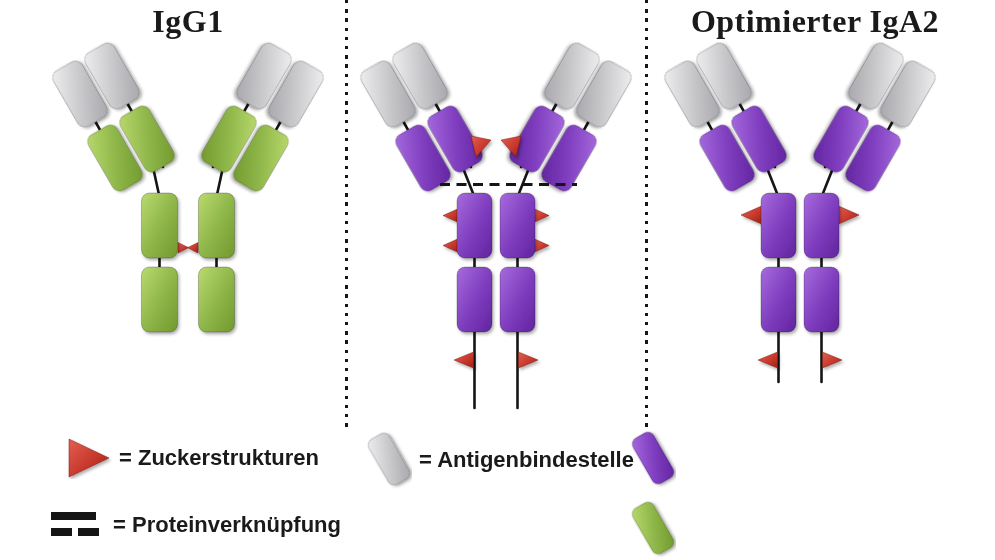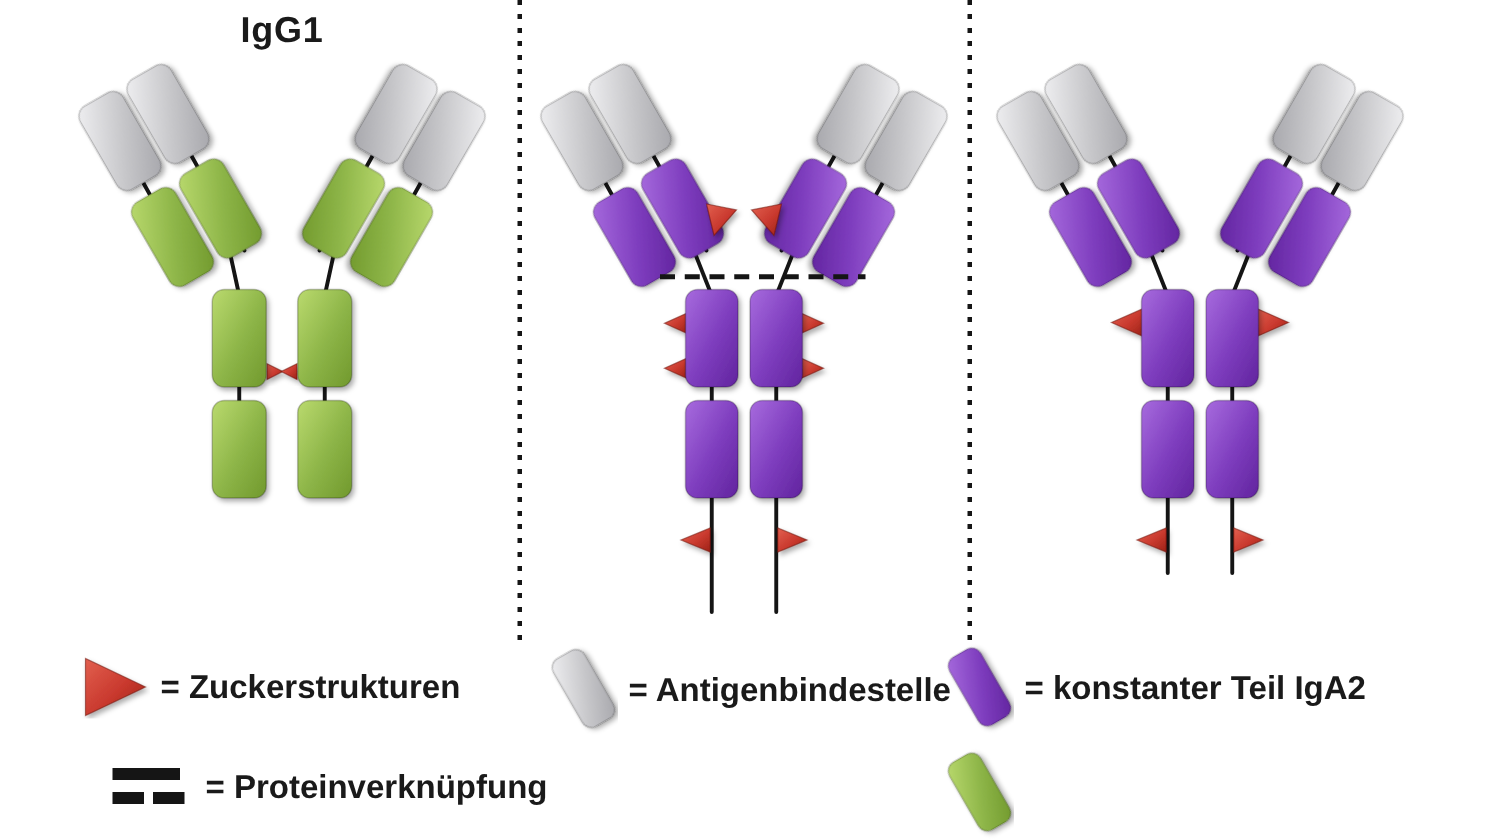--- a/index.html
+++ b/index.html
@@ -6,44 +6,45 @@
   body{
     width:995px;height:560px;overflow:hidden;
     background:var(--c-background,#fff);
     font-family:"Liberation Sans", sans-serif;
     color:var(--c-text,#1a1a1a);
   }
   .stage{position:relative;width:995px;height:560px;}
   .defs-svg{position:absolute;width:0;height:0;}
   .title{
     position:absolute;top:4px;height:34px;line-height:34px;
-    text-align:center;font-size:24px;font-weight:700;color:var(--c-text,#1a1a1a);
+    text-align:center;font-size:32px;font-weight:700;color:var(--c-text,#1a1a1a);
     letter-spacing:.5px;
+    font-family:Liberation Serif, serif;
   }
   .t1{left:18px;width:340px;}
   .t2{left:326px;width:340px;}
   .t3{left:645px;width:340px;}
   .divider{
     position:absolute;top:0;width:3.2px;height:428px;
     background:repeating-linear-gradient(to bottom,var(--c-line,#151515) 0 3.4px,transparent 3.4px 9.2px);
   }
   .d1{left:345px;}
   .d2{left:645px;}
   .panel{position:absolute;top:0;width:340px;height:430px;}
   .p1{left:18px;}
   .p2{left:326px;}
   .p3{left:630px;}
   .ln{stroke:var(--c-line,#151515);stroke-width:2.6;stroke-linecap:round;fill:none;}
   .dash{stroke-width:3.2;stroke-dasharray:10 6.5;stroke-linecap:butt;}
   .dom{stroke:rgba(0,0,0,.22);stroke-width:1;}
   .tri{stroke:rgba(110,18,10,.55);stroke-width:.8;}
   .leg-item{position:absolute;display:flex;align-items:center;gap:7px;}
   .leg-label{font-size:22px;font-weight:700;color:var(--c-text,#1a1a1a);white-space:nowrap;}
-  .li1{left:54px;top:436px;height:44px;}
-  .li2{left:74px;top:508px;height:34px;}
+  .li1{left:66px;top:436px;height:44px;}
+  .li2{left:50px;top:508px;height:34px;}
   .li3{left:366px;top:428px;height:64px;}
   .li4{left:630px;top:428px;height:62px;}
   .li5{left:630px;top:498px;height:62px;}
   .dashsym rect{fill:var(--c-line,#151515);}
 </style>
 </head>
 <body>
 
 <div class="stage">
 
@@ -78,20 +79,21 @@
         <line class="ln" x1="62" y1="94" x2="106" y2="173"></line>
         <rect class="dom" x="45.5" y="62" width="33" height="64" rx="8" fill="url(#gd-gray)" filter="url(#ds)" transform="rotate(-30 62 94)"></rect>
         <rect class="dom" x="77.5" y="44" width="33" height="64" rx="8" fill="url(#gd-gray)" filter="url(#ds)" transform="rotate(-30 94 76)"></rect>
         <rect class="dom" x="80.5" y="126" width="33" height="64" rx="8" filter="url(#ds)" transform="rotate(-30 97 158)"></rect>
         <rect class="dom" x="112.5" y="107" width="33" height="64" rx="8" filter="url(#ds)" transform="rotate(-30 129 139)"></rect>
       </g>
     </defs>
   </svg>
 
   <div class="title t1">IgG1</div>
+  <div class="title t3">Optimierter IgA2</div>
 
   <div class="divider d1"></div>
   <div class="divider d2"></div>
 
   <svg class="panel p1" viewBox="0 0 340 430">
     <line class="ln" x1="133" y1="158" x2="141.5" y2="197"></line>
     <line class="ln" x1="207" y1="158" x2="198.5" y2="197"></line>
     <line class="ln" x1="141.5" y1="250" x2="141.5" y2="274"></line>
     <line class="ln" x1="198.5" y1="250" x2="198.5" y2="274"></line>
     <g>
@@ -197,21 +199,20 @@
       <svg width="46" height="62" viewBox="0 0 46 62">
         <rect class="dom" x="11" y="4" width="24" height="52" rx="7" fill="url(#gd-gray)" filter="url(#ds)" transform="rotate(-30 23 30)"></rect>
       </svg>
       <span class="leg-label">= Antigenbindestelle</span>
     </div>
 
     <div class="leg-item li4">
       <svg width="46" height="62" viewBox="0 0 46 62">
         <rect class="dom" x="11" y="4" width="24" height="52" rx="7" fill="url(#gd-purple)" filter="url(#ds)" transform="rotate(-30 23 30)"></rect>
       </svg>
-      <span class="leg-label">= konstanter Teil IgA2</span>
     </div>
 
     <div class="leg-item li5">
       <svg width="46" height="62" viewBox="0 0 46 62">
         <rect class="dom" x="11" y="4" width="24" height="52" rx="7" fill="url(#gd-green)" filter="url(#ds)" transform="rotate(-30 23 30)"></rect>
       </svg>
     </div>
 
   </div>
 </div>

